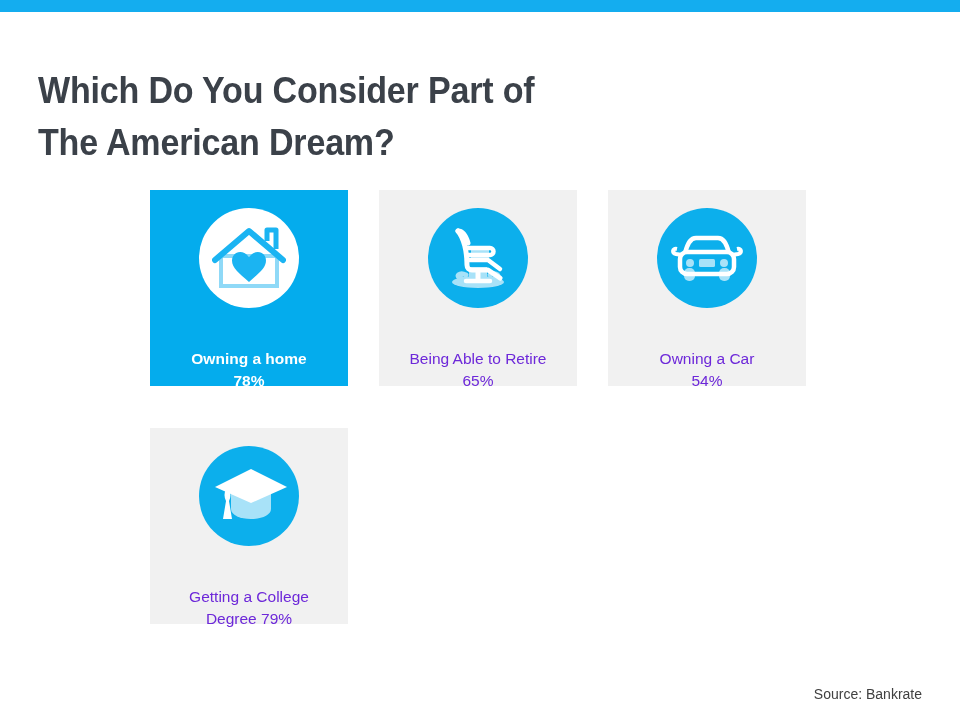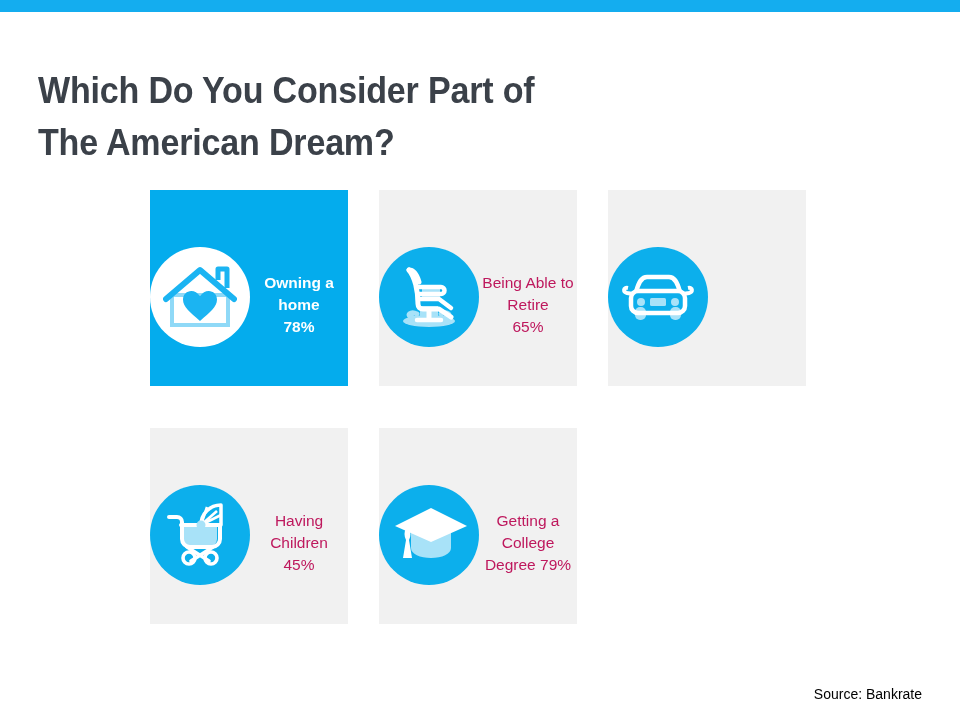--- a/index.html
+++ b/index.html
@@ -44,24 +44,25 @@
     width: 656px;
     display: grid;
     grid-template-columns: repeat(3, 198px);
     grid-template-rows: 196px 196px;
     column-gap: 31px;
     row-gap: 42px;
   }
   .card {
     background: #F1F1F1;
     display: flex;
-    flex-direction: row;
+    flex-direction: column;
     align-items: center;
     box-sizing: border-box;
     padding-top: 18px;
+    gap: 24px;
   }
   .card.is-highlighted {
     background: #04ACED;
   }
   .icon-badge {
     width: 100px;
     height: 100px;
     border-radius: 50%;
     background: #0CAFEC;
     display: flex;
@@ -74,33 +75,33 @@
   }
   .icon-badge svg {
     display: block;
   }
   .card-caption {
     margin-top: 16px;
     width: 186px;
     text-align: center;
     font-size: 15.5px;
     line-height: 22px;
-    color: #be185d;
+    color: #6d28d9;
     white-space: pre-line;
   }
   .card.is-highlighted .card-caption {
     color: #ffffff;
     font-weight: bold;
   }
   #source-note {
     position: absolute;
     right: 38px;
     bottom: 18px;
     font-size: 14px;
-    color: #000000;
+    color: #404040;
     text-align: right;
   }
 </style>
 </head>
 <body>
 
 <div id="top-accent-bar"></div>
 
 <h1 id="page-title">Which Do You Consider Part of
 The American Dream?</h1>
@@ -154,40 +155,24 @@
           <path d="M7 19 C2 18 2 23 6 24 L12 25" fill="none" stroke="#ffffff" stroke-width="4" stroke-linejoin="round"></path>
           <path d="M67 19 C72 18 72 23 68 24 L62 25" fill="none" stroke="#ffffff" stroke-width="4" stroke-linejoin="round"></path>
           <path d="M15 23 C18 12 21 8 26 8 L48 8 C53 8 56 12 59 23" fill="none" stroke="#ffffff" stroke-width="4.5" stroke-linejoin="round"></path>
           <rect x="10" y="22" width="54" height="22" rx="7" fill="none" stroke="#ffffff" stroke-width="4.5"></rect>
           <circle cx="20" cy="33" r="4" fill="#A8E2F8"></circle>
           <circle cx="54" cy="33" r="4" fill="#A8E2F8"></circle>
           <rect x="29" y="29" width="16" height="8" rx="1.5" fill="#A8E2F8"></rect>
         </svg>
       </span>
     </div>
+    <div class="card-caption">Owning a Car
+54%</div>
   </div>
 
-  <div class="card">
-    <div class="icon-badge">
-      <span>
-        <svg width="70" height="64" viewBox="0 0 70 64" aria-hidden="true">
-          <path d="M16 22 L52 22 L52 36 A8 8 0 0 1 44 44 L24 44 A8 8 0 0 1 16 36 Z" fill="#A8E2F8"></path>
-          <path d="M36 22 A20 20 0 0 1 56 2 L56 22 Z" fill="none" stroke="#ffffff" stroke-width="3.5" stroke-linejoin="round"></path>
-          <path d="M36 22 L52 8 M36 22 L56 12 M36 22 L42 4" fill="none" stroke="#ffffff" stroke-width="2.6"></path>
-          <path d="M4 14 L12 14 A5 5 0 0 1 17 19 L17 36 A8 8 0 0 0 25 44 L47 44 A8 8 0 0 0 55 36 L55 22 L16 22" fill="none" stroke="#ffffff" stroke-width="4" stroke-linecap="round" stroke-linejoin="round"></path>
-          <path d="M22 44 L44 58 M48 44 L26 58" fill="none" stroke="#ffffff" stroke-width="3.6" stroke-linecap="round"></path>
-          <circle cx="24" cy="55" r="6" fill="none" stroke="#ffffff" stroke-width="3.6"></circle>
-          <circle cx="46" cy="55" r="6" fill="none" stroke="#ffffff" stroke-width="3.6"></circle>
-          <circle cx="36" cy="22" r="4.5" fill="#A8E2F8"></circle>
-        </svg>
-      </span>
-    </div>
-    <div class="card-caption">Having Children
-45%</div>
-  </div>
 
   <div class="card">
     <div class="icon-badge">
       <span>
         <svg width="78" height="62" viewBox="0 0 78 62" aria-hidden="true">
           <path d="M21 26 L21 44 C21 50 30 54 41 54 C52 54 61 50 61 44 L61 26 Z" fill="#A8E2F8"></path>
           <path d="M41 4 L77 22 L41 38 L5 22 Z" fill="#ffffff"></path>
           <path d="M16 24 C14 28 14 32 16 36 L13 54 L22 54 L19 36 C21 32 21 28 19 24 Z" fill="#ffffff"></path>
         </svg>
       </span>

